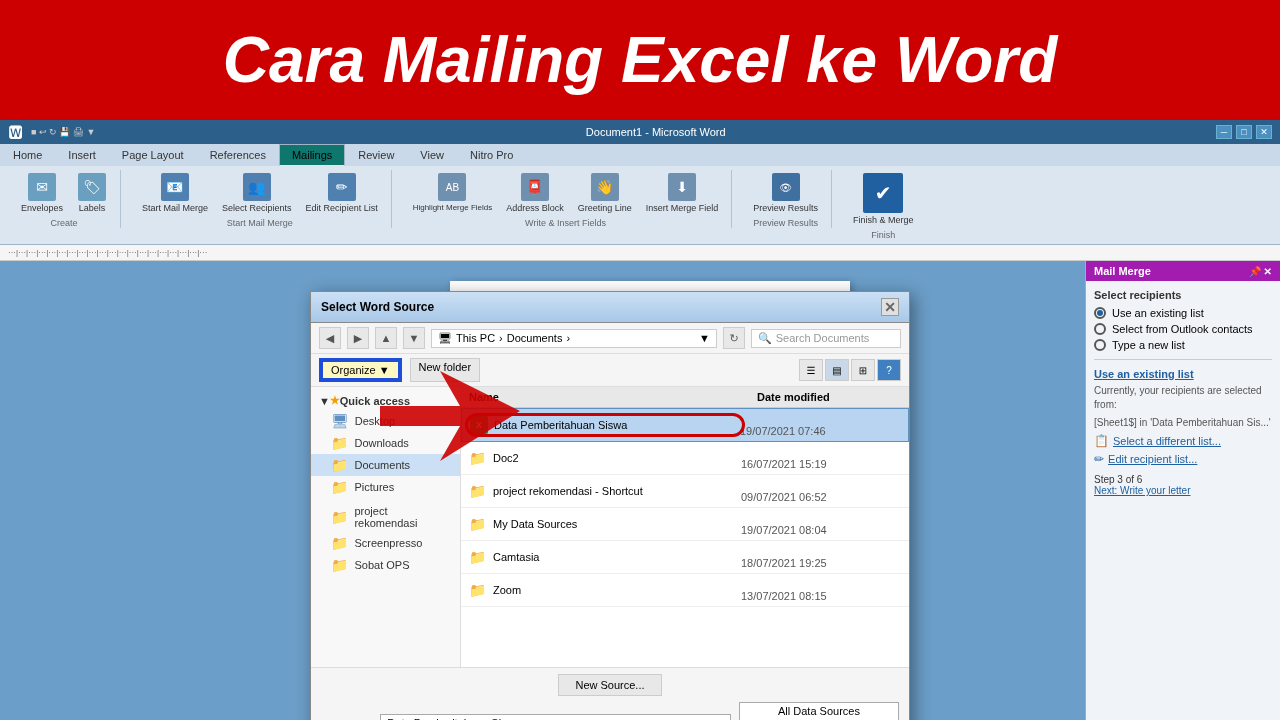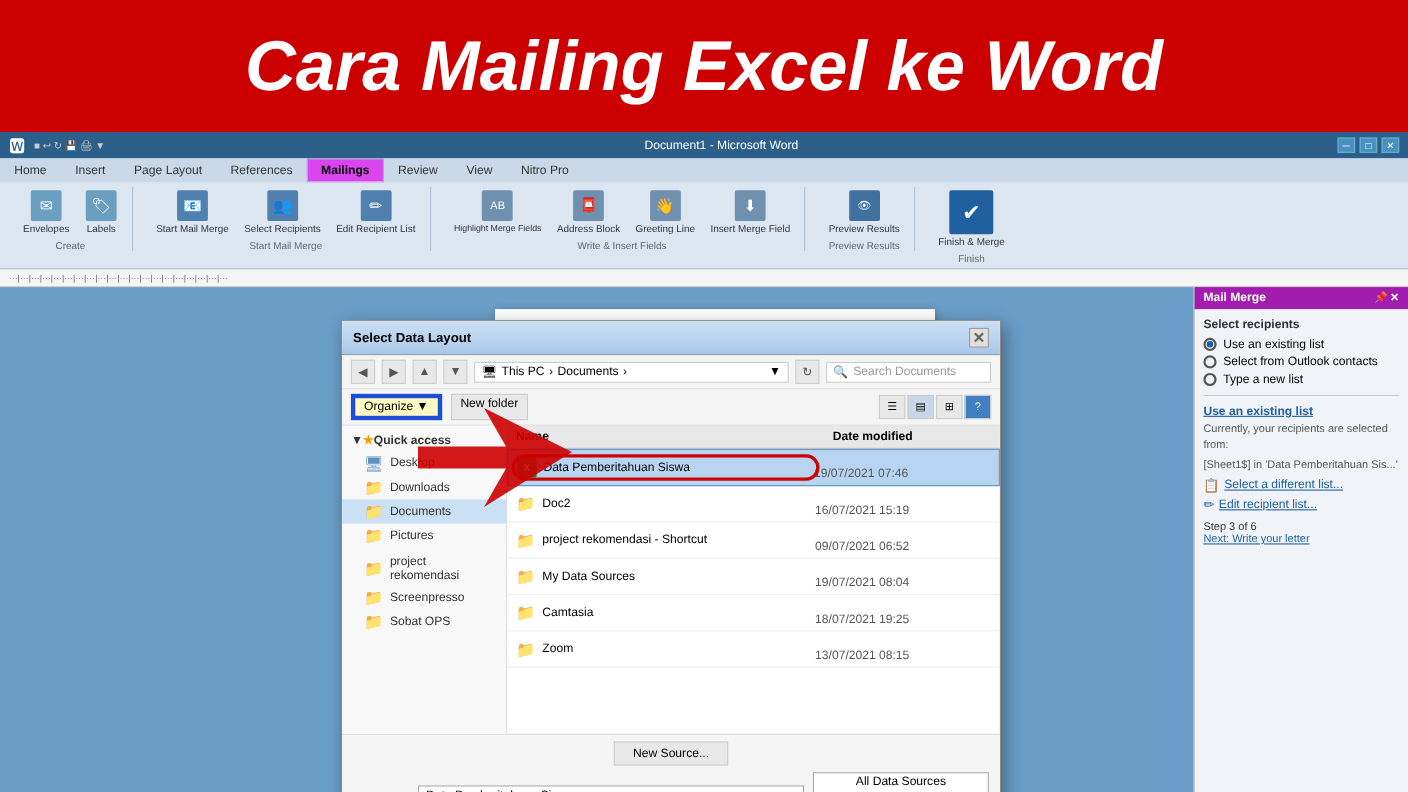--- a/index.html
+++ b/index.html
@@ -72,24 +72,24 @@
 
     .ribbon-tab {
       padding: 4px 12px;
       font-size: 11px;
       cursor: pointer;
       border: 1px solid transparent;
       color: #333;
     }
 
     .ribbon-tab.active {
-      background: #d946ef;
+      background: #0f766e;
       border-color: #a0b4c8 #a0b4c8 #dce6f1 #a0b4c8;
       color: #000;
-      font-weight: bold;
+      font-weight: normal;
     }
 
     .ribbon-content {
       display: flex;
       align-items: flex-start;
       padding: 4px 8px;
       gap: 8px;
       min-height: 70px;
     }
 
@@ -712,21 +712,21 @@
           <div>Kelas</div>
           <div>Nama Ora...</div>
           <div>Untuk Mengambi...</div>
         </div>
       </div>
     </div>
 
     <div class="dialog">
 
       <div class="dialog-title">
-        <span>Select Data Layout</span>
+        <span>Select Word Source</span>
         <div class="dialog-close">✕</div>
       </div>
 
       <div class="dialog-toolbar">
         <div class="nav-btn">◀</div>
         <div class="nav-btn">▶</div>
         <div class="nav-btn">▲</div>
         <div class="nav-btn">▼</div>
         <div class="breadcrumb">
           <span>🖥</span>

